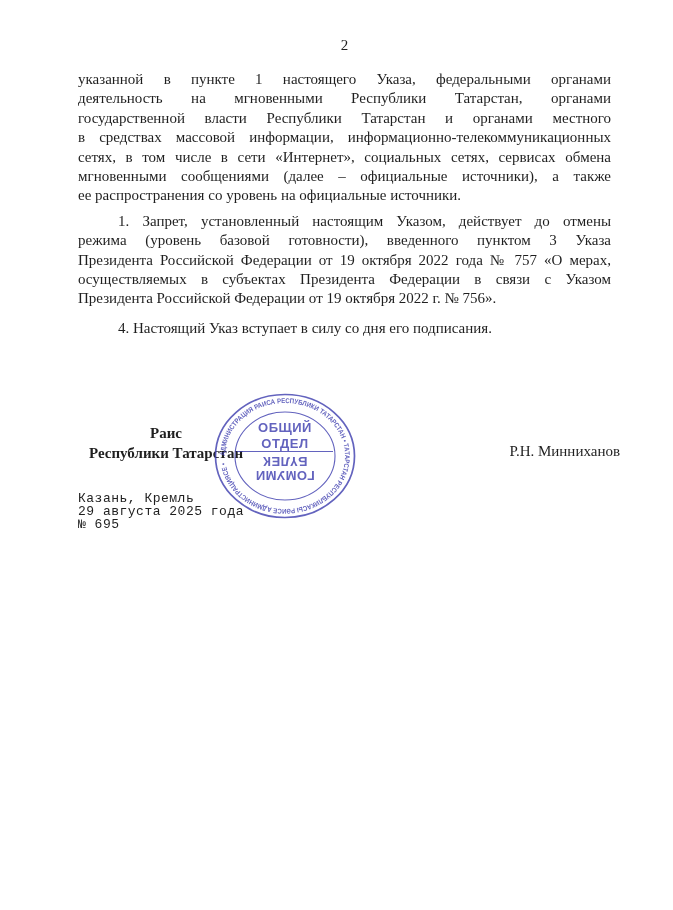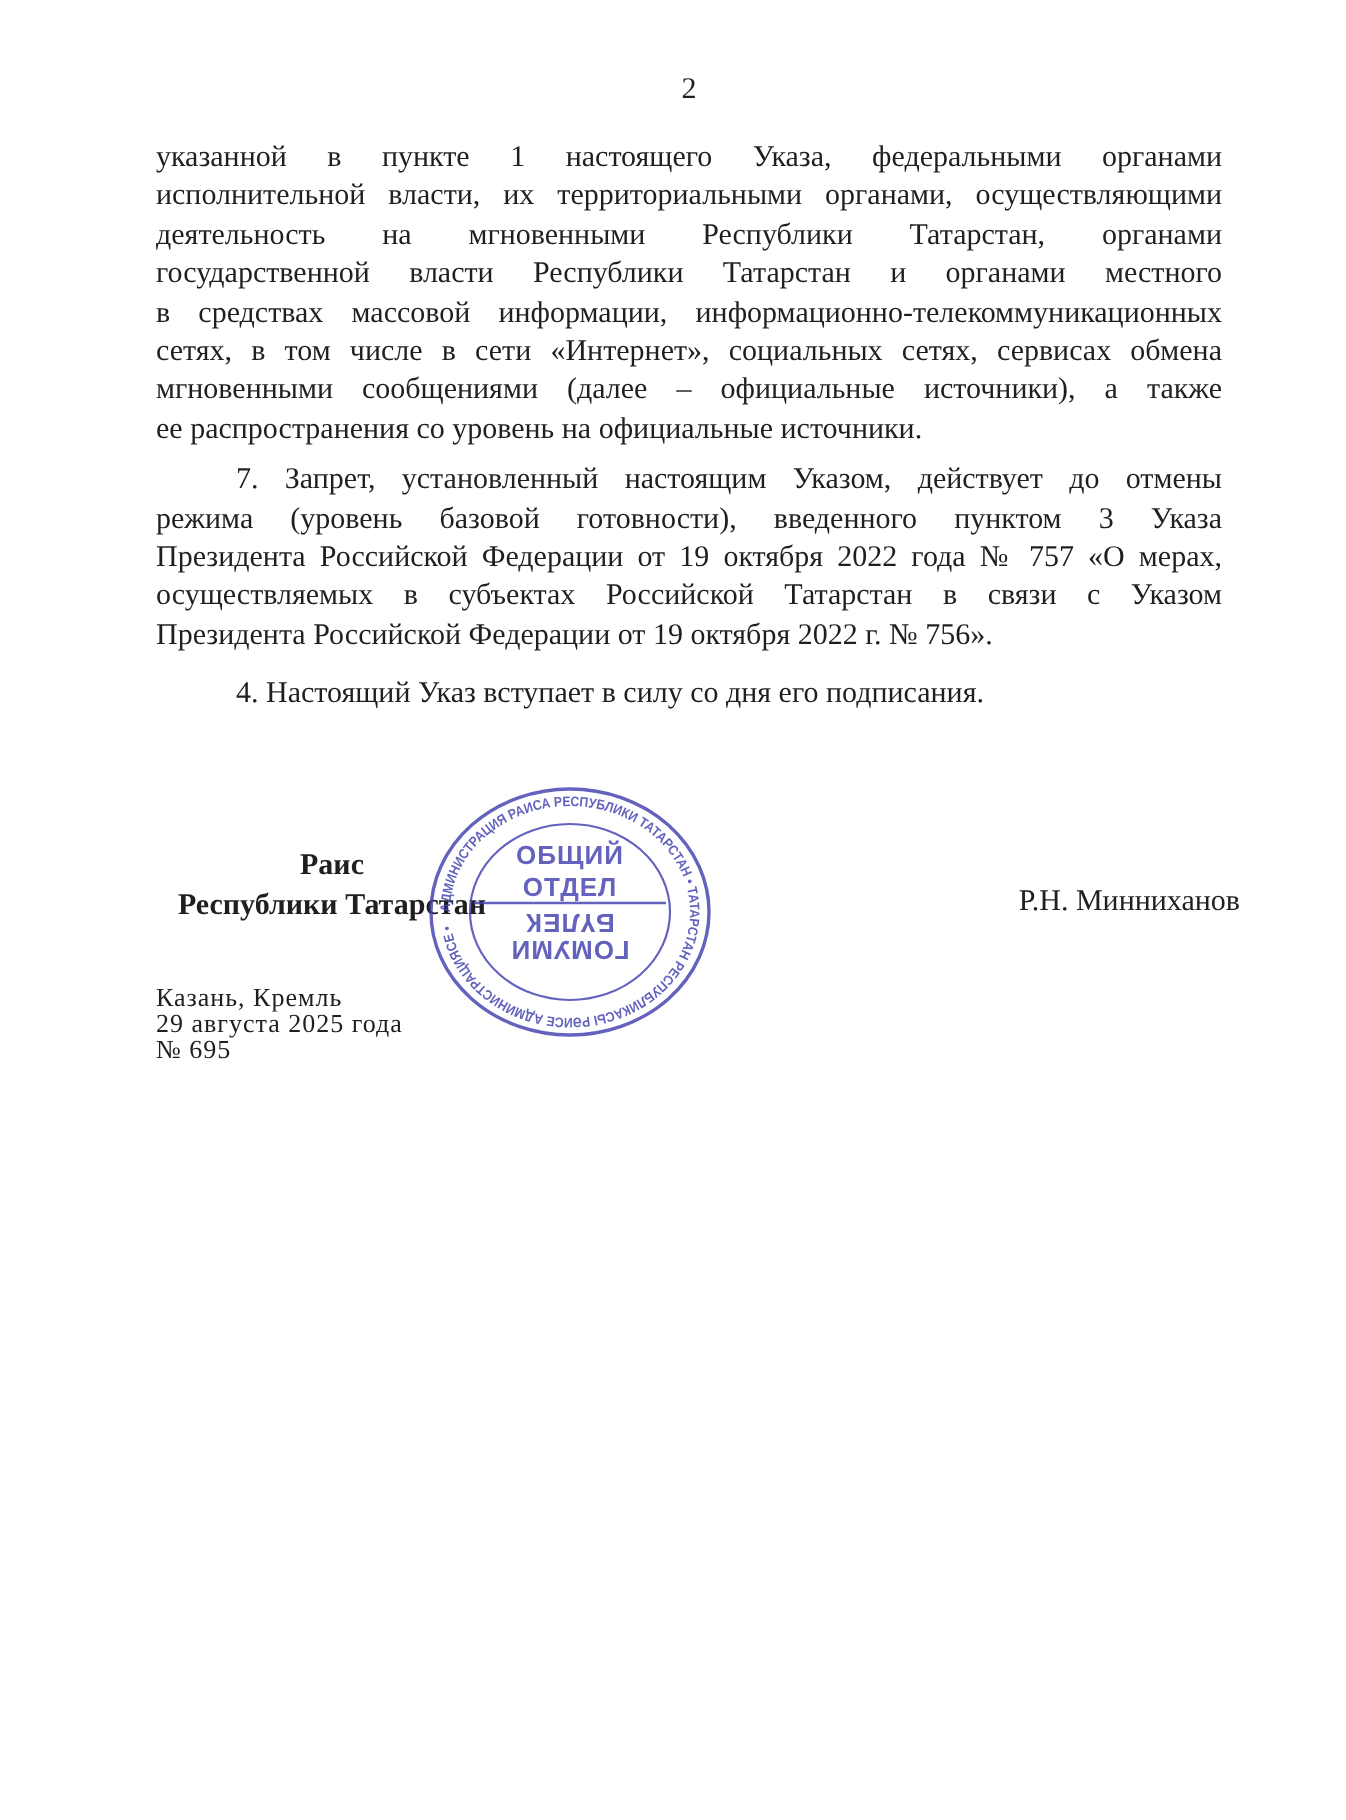--- a/index.html
+++ b/index.html
@@ -76,49 +76,48 @@
     font-weight: bold;
     letter-spacing: 0.5px;
     fill: currentColor;
     text-anchor: middle;
   }
   .s-line { stroke: currentColor; stroke-width: 1.2; }
   .dateline {
     position: absolute;
     left: 78px;
     top: 492px;
-    font-family: Liberation Serif, serif;
+    font-family: Liberation Mono, monospace;
     font-size: 13px;
     line-height: 13px;
     letter-spacing: 0.5px;
   }
 </style>
 </head>
 <body>
 
 <div class="page">
 
   <div class="pagenum">2</div>
 
   <div class="docbody">
     <div class="para">
         <div class="jline">указанной в пункте 1 настоящего Указа, федеральными органами</div>
-        <div class="jline">исполнительной власти, их территориальными органами, осуществляющими</div>
         <div class="jline">деятельность на мгновенными Республики Татарстан, органами</div>
         <div class="jline">государственной власти Республики Татарстан и органами местного</div>
         <div class="jline">в средствах массовой информации, информационно-телекоммуникационных</div>
         <div class="jline">сетях, в том числе в сети «Интернет», социальных сетях, сервисах обмена</div>
         <div class="jline">мгновенными сообщениями (далее – официальные источники), а также</div>
         <div class="jline jline-last">ее распространения со уровень на официальные источники.</div>
       </div>
     <div class="para indent gap1">
-        <div class="jline">7. Запрет, установленный настоящим Указом, действует до отмены</div>
+        <div class="jline">1. Запрет, установленный настоящим Указом, действует до отмены</div>
         <div class="jline">режима (уровень базовой готовности), введенного пунктом 3 Указа</div>
         <div class="jline">Президента Российской Федерации от 19 октября 2022 года № 757 «О мерах,</div>
-        <div class="jline">осуществляемых в субъектах Российской Татарстан в связи с Указом</div>
+        <div class="jline">осуществляемых в субъектах Президента Федерации в связи с Указом</div>
         <div class="jline jline-last">Президента Российской Федерации от 19 октября 2022 г. № 756».</div>
       </div>
     <div class="para indent gap2">
         <div class="jline jline-last">4. Настоящий Указ вступает в силу со дня его подписания.</div>
       </div>
   </div>
 
   <div class="sig-left">
     <div>Раис</div>
     <div>Республики Татарстан</div>

